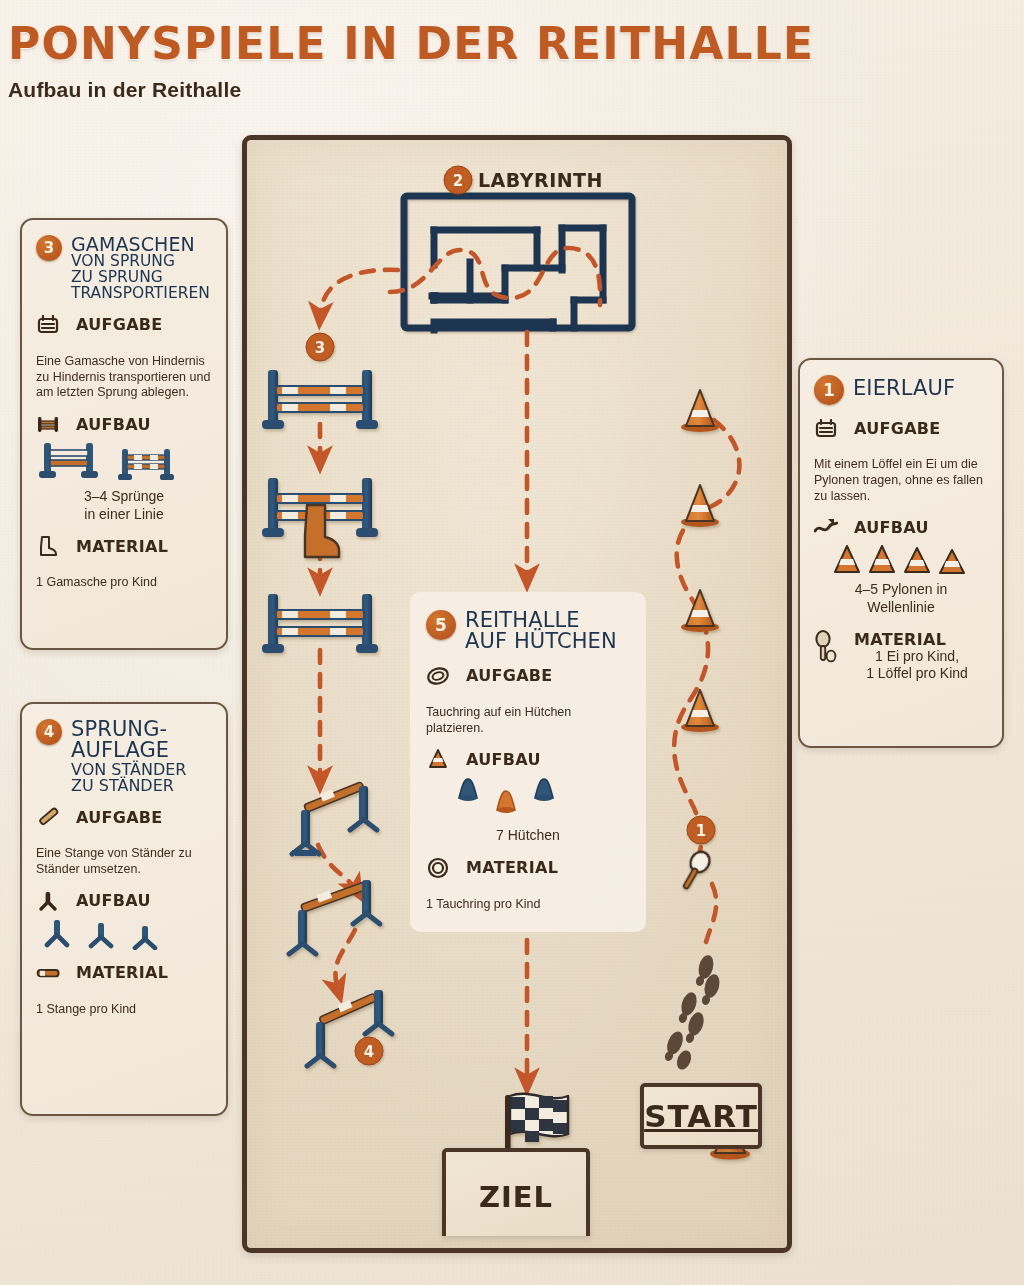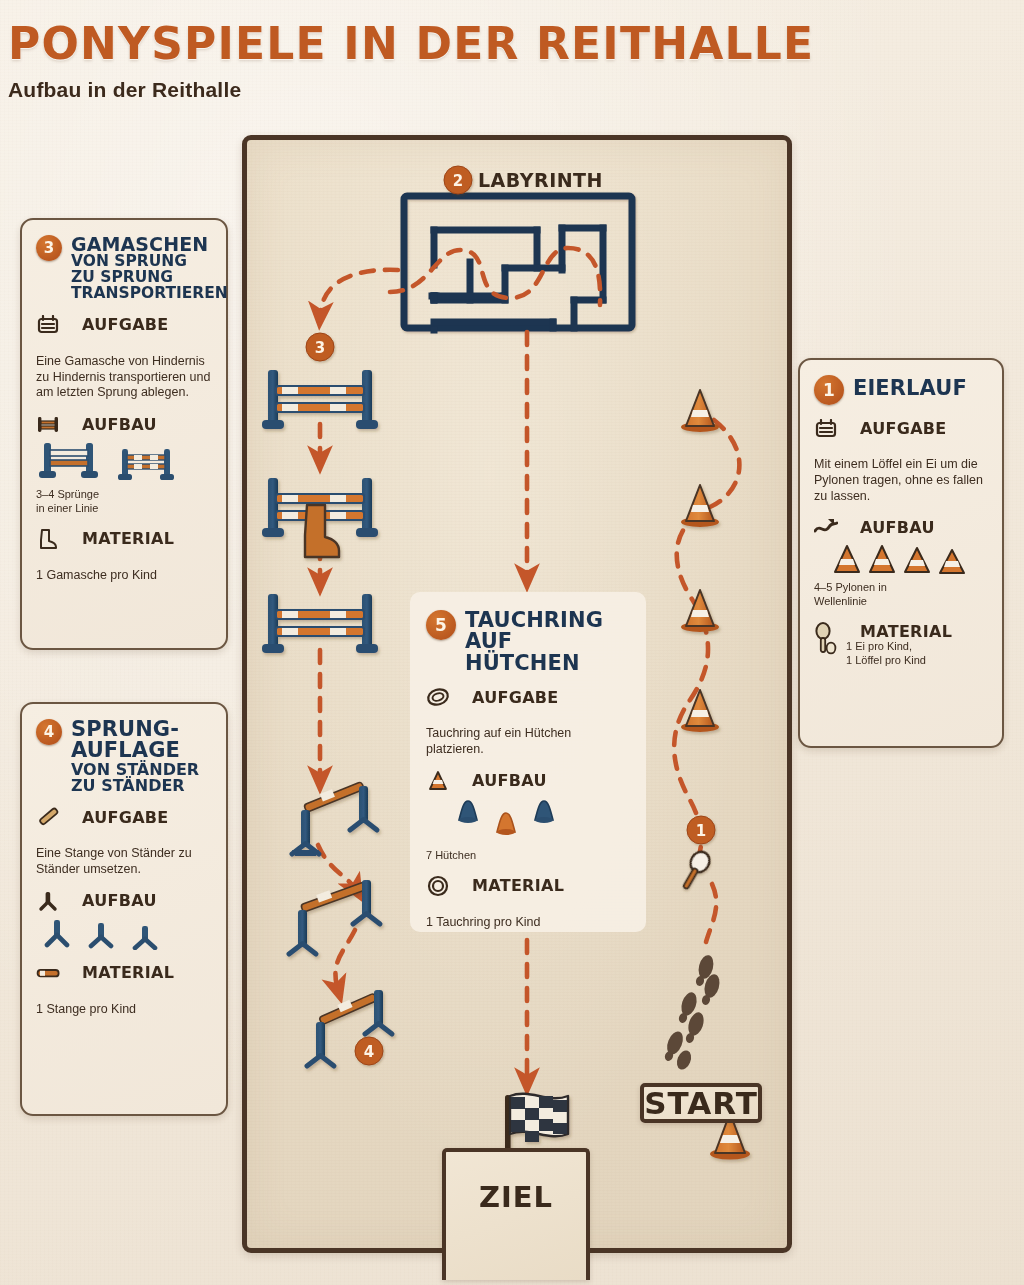--- a/index.html
+++ b/index.html
@@ -69,48 +69,48 @@
   .p-head { display:flex; align-items:flex-start; gap:9px; }
   .badge {
     flex: none; width: 26px; height: 26px; border-radius: 50%;
     background: radial-gradient(circle at 35% 30%, #d4762f, #b9571f 75%);
     color: #fdf4e6; font-weight: 800; font-size: 15px;
     display:flex; align-items:center; justify-content:center;
     box-shadow: 0 1px 2px rgba(70,40,15,.4);
     font-family: "DejaVu Sans", sans-serif;
   }
   .badge.lg { width: 30px; height: 30px; font-size: 17px; }
-  .p-title { font-size: 19px; font-weight: 700; color:#1d3551; line-height: 1.02;
+  .p-title { font-size: 19px; font-weight: 400; color:#1d3551; line-height: 1.02;
              letter-spacing:.1px; font-family:"DejaVu Sans",sans-serif; }
   .p-title .sub { display:block; font-size: 15.5px; letter-spacing:0; }
   .p-title.big { font-size: 21px; }
   .p-title.big .sub { font-size: 16px; }
 
   .sec { margin-top: 13px; }
-  .sec-hd { display:flex; align-items:center; gap:22px; }
+  .sec-hd { display:flex; align-items:center; gap:16px; }
   .sec-hd h4 { font-size: 16px; font-weight: 800; color:#3a2a1c; letter-spacing:.3px;
                font-family:"DejaVu Sans",sans-serif; }
   .sec p { font-size: 12.5px; color:#3d2d20; line-height: 1.26; margin-top: 19px; }
-  .sec .cap { font-size: 11px; color:#3d2d20; line-height:1.26; margin-top:5px; }
+  .sec .cap { font-size: 14px; color:#3d2d20; line-height:1.26; margin-top:5px;text-align:center; }
   .ico { flex:none; width: 24px; height: 20px; display:flex; align-items:center; justify-content:center; }
   .mini { margin-top: 7px; display:flex; align-items:flex-end; gap:10px; }
 
   
   #scene { position:absolute; left:0; top:0; width:1024px; height:1285px; pointer-events:none; }
 
   
   .boxlbl {
     position:absolute; border:4px solid #4a3526; border-radius:5px;
     background: linear-gradient(160deg,#f1e6d4,#e9dcc6);
     display:flex; align-items:center; justify-content:center;
     font-family:"DejaVu Sans",sans-serif; font-weight:800; color:#3a2a1c;
     box-shadow: 0 2px 5px rgba(70,45,25,.18);
   }
-  #start-box { left: 640px; top: 1083px; width: 122px; height: 40px; font-size: 31px; letter-spacing:1px; }
-  #ziel-box  { left: 442px; top: 1148px; width: 148px; height: 132px; font-size: 29px;
+  #start-box { left: 640px; top: 1083px; width: 122px; height: 66px; font-size: 31px; letter-spacing:1px;text-decoration:underline; }
+  #ziel-box  { left: 442px; top: 1148px; width: 148px; height: 88px; font-size: 29px;
                letter-spacing:1px; align-items:flex-start; padding-top: 28px; border-bottom:none;
                border-radius: 5px 5px 0 0; }
 </style>
 </head>
 <body>
 
 <div id="page">
   <div class="grain"></div>
 
   <div id="hdr">
@@ -617,21 +617,21 @@
         <div>1 Ei pro Kind,</div>
         <div>1 Löffel pro Kind</div>
       </div>
     </div>
   </div>
 
   <div class="panel plain" id="panel-5">
     <div class="p-head">
       <div class="badge lg">5</div>
       <div class="p-title big">
-        <span>TAUCHRING</span>
+        <span>REITHALLE</span>
         <span style="display:block">AUF HÜTCHEN</span>
       </div>
     </div>
 
     <div class="sec">
       <div class="sec-hd">
         <span class="ico">
           <svg width="24" height="20" viewBox="0 0 24 20">
               <ellipse cx="12" cy="10" rx="10" ry="7.4" fill="none" stroke="#3a2a1c" stroke-width="2.2" transform="rotate(-18 12 10)"></ellipse>
             <ellipse cx="12" cy="10" rx="5.6" ry="3.6" fill="none" stroke="#3a2a1c" stroke-width="2" transform="rotate(-18 12 10)"></ellipse>

